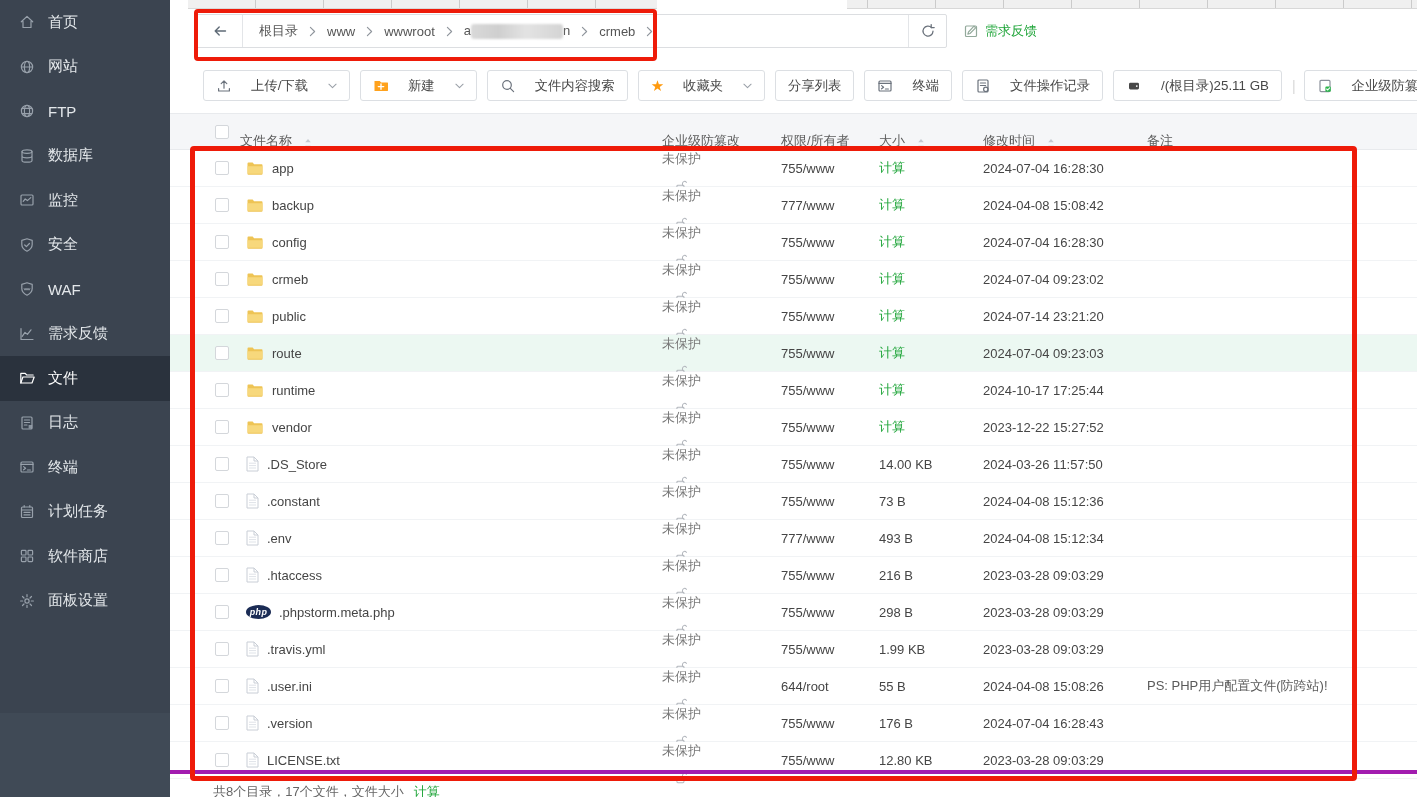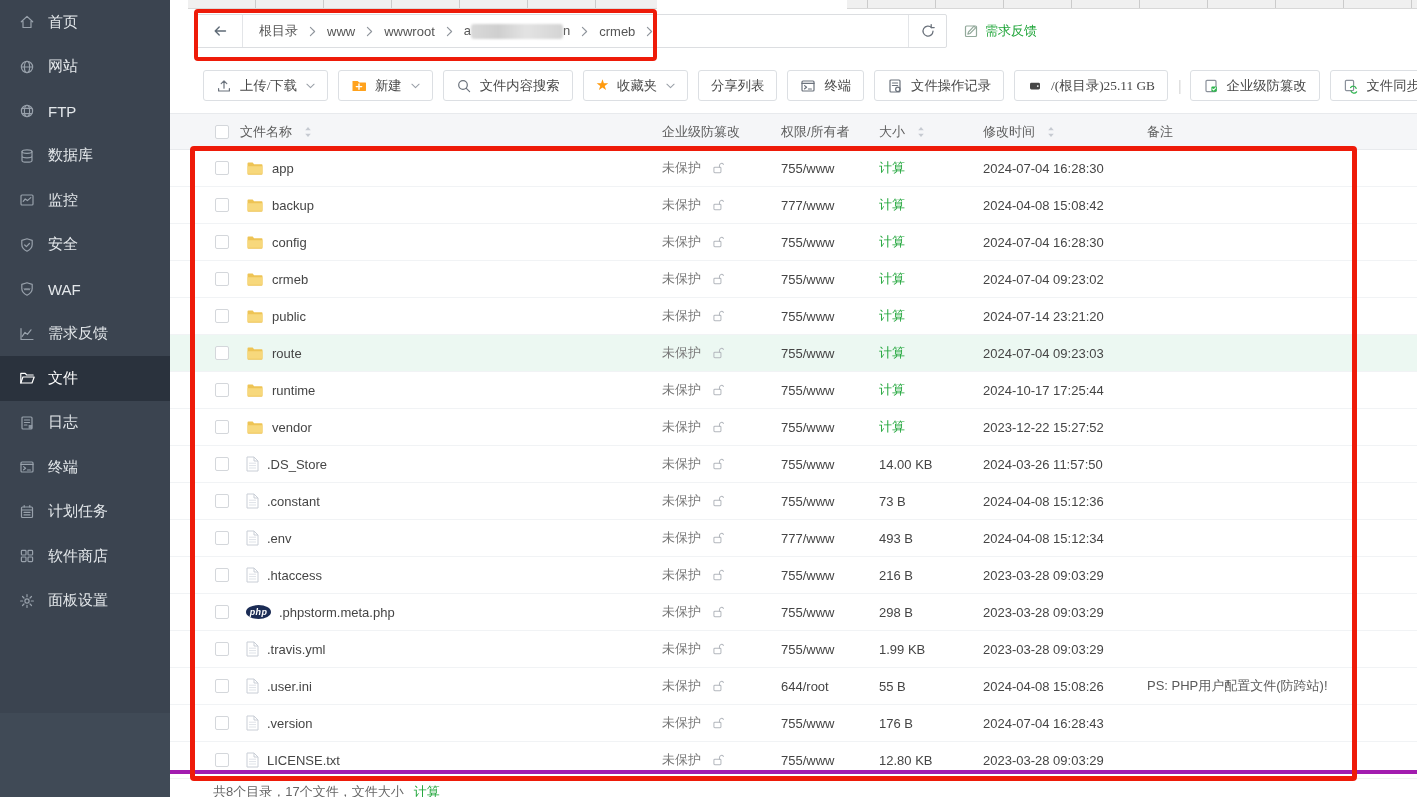--- a/index.html
+++ b/index.html
@@ -31,40 +31,40 @@
   .crumb{cursor:pointer;padding:0 2px;}
   .crumb-sep{margin:0 9px;display:inline-flex;}
   .crumb-sep svg{width:7px;height:11px;}
   .redacted-box{display:inline-block;width:92px;height:15px;border-radius:3px;vertical-align:middle;
     background:linear-gradient(90deg,#d9d9d9,#cfcfcf 30%,#e3e3e3 60%,#d4d4d4);filter:blur(1px);}
   .crumb-refresh{width:37px;display:flex;align-items:center;justify-content:center;border-left:1px solid #e3e5e8;cursor:pointer;}
   .feedback{position:absolute;left:793px;top:14px;height:34px;display:flex;align-items:center;gap:6px;
     color:#20a53a;font-size:13px;cursor:pointer;text-align:center;}
   
   .toolbar{position:absolute;left:33px;top:70px;right:0;height:31px;display:flex;align-items:center;font-size:13px;}
-  .tbtn{display:inline-flex;align-items:center;gap:8px;height:31px;padding:0 12px;margin-right:10px;
-    border:1px solid #dcdfe3;border-radius:3px;background:#fff;color:#484848;cursor:pointer;white-space:nowrap;box-sizing:border-box;font-family:Liberation Serif, serif;}
+  .tbtn{display:inline-flex;align-items:center;gap:19px;height:31px;padding:0 12px;margin-right:10px;
+    border:1px solid #dcdfe3;border-radius:3px;background:#fff;color:#484848;cursor:pointer;white-space:nowrap;box-sizing:border-box;}
   .tbtn .ic{display:inline-flex;color:#6b727c;}
   .tsep{color:#d7d7d7;margin:0 8px 0 0;font-size:14px;}
   .caret{display:inline-flex;margin-left:1px;}
   .caret svg{width:9px;height:6px;}
   .star-ch{color:#ff9a0e;font-size:15px;line-height:1;}
   
   .thead{position:absolute;left:0;top:113px;width:1247px;height:37px;background:#f5f6f8;
     border-top:1px solid #e8eaed;border-bottom:1px solid #e8eaed;box-sizing:border-box;font-size:13px;color:#5d5d5d;}
-  .th{position:absolute;top:0;height:36px;display:flex;align-items:center;gap:12px;}
+  .th{position:absolute;top:0;height:36px;display:flex;align-items:flex-end;gap:12px;}
   .sorter svg{width:8px;height:12px;display:block;}
   .cbx{position:absolute;left:45px;top:50%;margin-top:-7px;width:14px;height:14px;border:1px solid #d4d7db;
     border-radius:2px;background:#fff;cursor:pointer;box-sizing:border-box;}
   .rows{position:absolute;left:0;top:150px;width:1247px;}
   .row{position:relative;height:36px;border-bottom:1px solid #f1f3f5;background:#fff;}
   .row.hl{background:#ecf8f2;}
   .cell{position:absolute;top:0;height:36px;display:flex;align-items:center;font-size:13px;color:#454545;white-space:nowrap;}
   .c-name{left:76px;gap:8px;cursor:pointer;}
-  .c-tamper{left:492px;color:#787878;gap:12px;}
+  .c-tamper{left:492px;color:#787878;gap:12px;flex-direction:column;}
   .c-perm{left:611px;}
   .c-size{left:709px;}
   .c-size.green,.green{color:#20a53a;cursor:pointer;text-decoration:none;}
   .c-date{left:813px;}
   .c-note{left:977px;color:#5a5a5a;}
   .php-badge{display:inline-flex;align-items:center;justify-content:center;width:25px;height:14px;border-radius:50%;
     background:#1b2c55;color:#fff;font-size:9px;font-style:italic;font-weight:bold;letter-spacing:.3px;}
   .tfoot{position:absolute;left:0;top:770px;width:1247px;border-top:4px solid #a21caf;
     padding:9px 0 0 43px;font-size:13px;color:#666;box-sizing:border-box;}
   .tfoot .green{margin-left:10px;}

